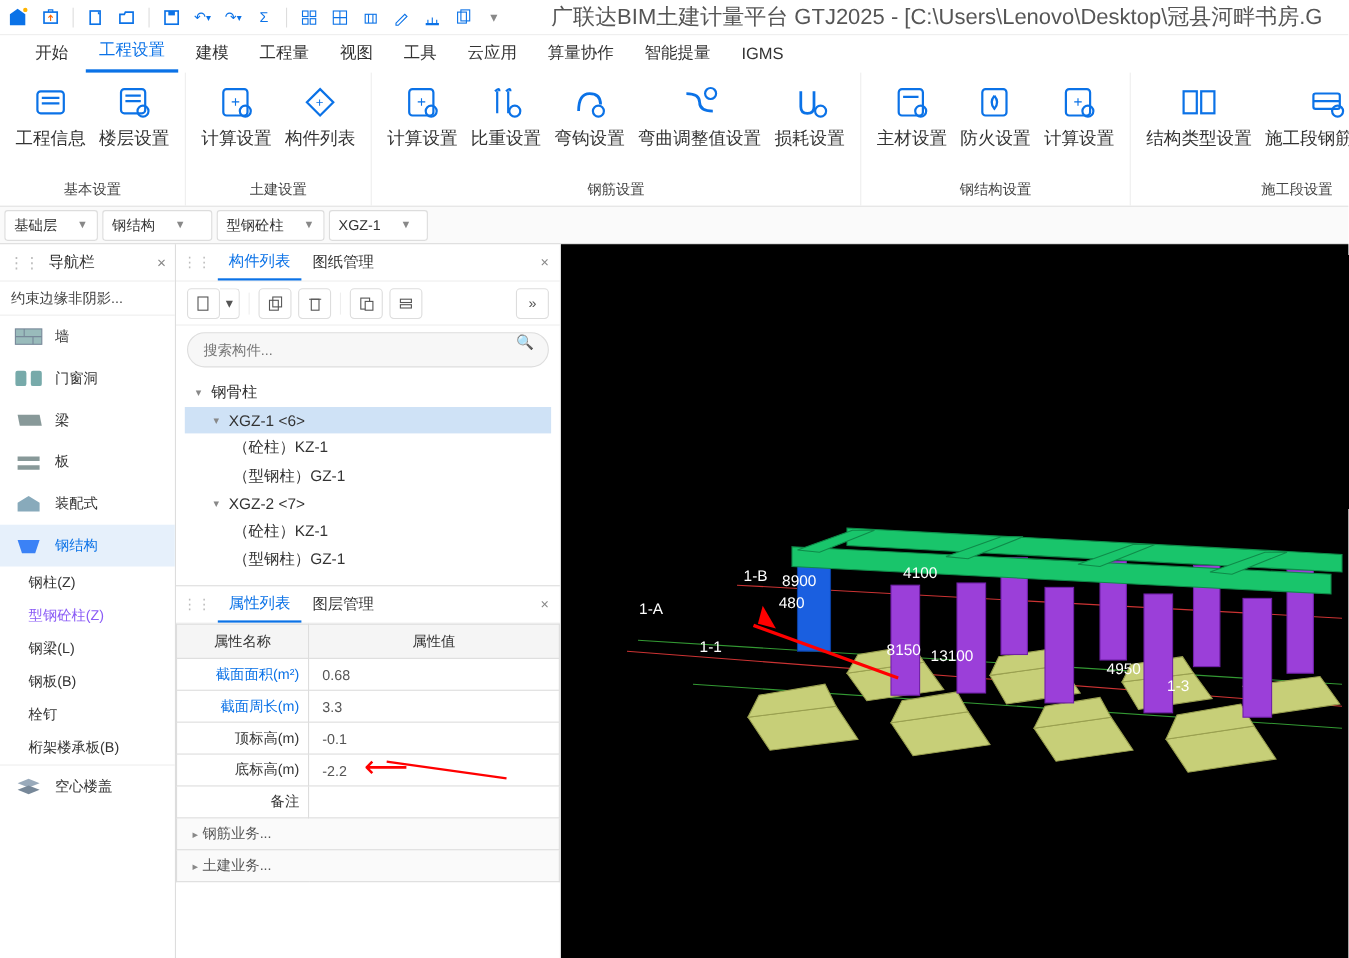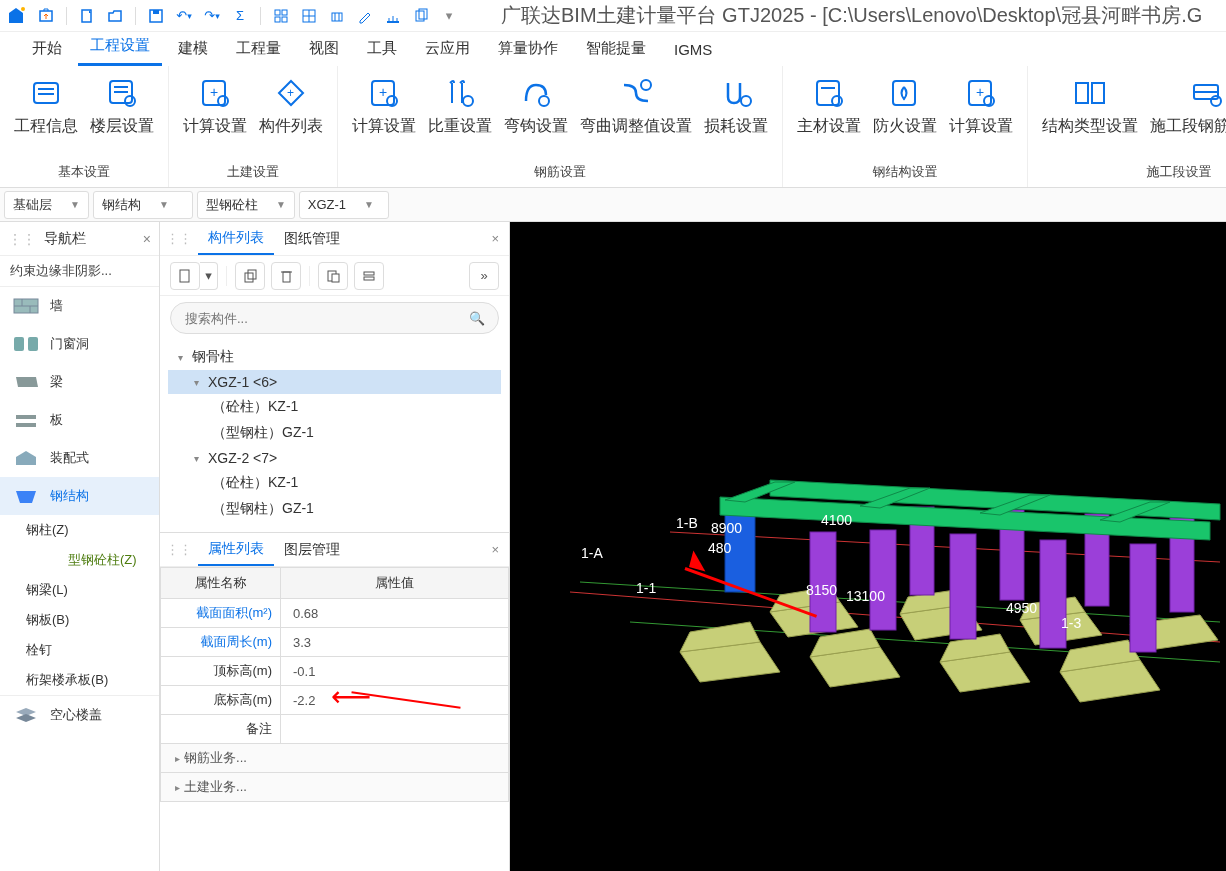--- a/index.html
+++ b/index.html
@@ -38,38 +38,38 @@
 .panel-header { display:flex; align-items:center; height:34px; padding:0 8px; border-bottom:1px solid #eee; font-size:14px; font-weight:500; color:#333;}
 .panel-header .grip { color:#bbb; margin-right:8px;}
 .panel-header .close { margin-left:auto; color:#888; cursor:pointer;}
 .panel-body { overflow:auto; flex:1;}
 
 .nav-sublabel { padding:6px 10px; color:#444; font-size:13px; border-bottom:1px solid #eee; white-space:nowrap; overflow:hidden; text-overflow:ellipsis;}
 .nav-item { display:flex; align-items:center; padding:8px 10px 8px 12px; gap:10px; cursor:pointer;}
 .nav-item .nicon { width:28px; height:22px; }
 .nav-item.selected { background:#e6f0fb; color:#0b72e7;}
 .nav-sub { padding:6px 10px 6px 26px; cursor:pointer; font-size:13px;}
-.nav-sub.selected { color:#4d7c0f;margin-left:42px;}
+.nav-sub.selected { color:#8b5cf6;}
 
 
 .mid-col { width:350px; border-right:1px solid #ddd; display:flex; flex-direction:column;}
 .tabs-row { display:flex; align-items:center; height:34px; border-bottom:1px solid #eee; padding:0 6px;}
 .tabs-row .grip { color:#bbb; margin-right:6px;}
 .tab2 { padding:6px 10px; cursor:pointer; font-size:14px;}
 .tab2.active { color:#0b72e7; border-bottom:2px solid #0b72e7;}
 .tabs-row .close { margin-left:auto; color:#888; cursor:pointer; padding:0 4px;}
 
 .toolbar-row { display:flex; align-items:center; height:40px; gap:6px; padding:0 10px; border-bottom:1px solid #eee;}
 .tbtn { width:30px; height:28px; border:1px solid #ddd; border-radius:4px; display:flex; align-items:center; justify-content:center; color:#555; cursor:pointer; background:#fff;}
 .tbtn.caret { width:18px; border-left:none; border-radius:0 4px 4px 0; margin-left:-6px;}
 .tbtn.more { margin-left:auto;}
 .tsep { width:1px; height:20px; background:#eee; margin:0 2px;}
 
 .search-row { padding:6px 10px;}
-.search-box { display:flex; align-items:center; height:32px; border:1px solid #ddd; border-radius:16px; background:#f7f7f7;}
+.search-box { display:flex; height:32px; border:1px solid #ddd; border-radius:16px; background:#f7f7f7;}
 .search-box input { flex:1; border:none; outline:none; background:transparent; padding:0 14px; font-size:13px;}
 .search-box .sicon { color:#999; padding-right:12px;}
 
 .tree { padding:4px 8px 10px; font-size:14px;}
 .tree-row { padding:4px 6px 4px 10px; cursor:pointer; display:flex; align-items:center; gap:4px;}
 .tree-row .twisty { color:#888; font-size:10px; width:10px;}
 .tree-row.sel { background:#cfe2f6;}
 .tree-row.lvl1 { padding-left:26px;}
 .tree-row.lvl2 { padding-left:44px;}
 

